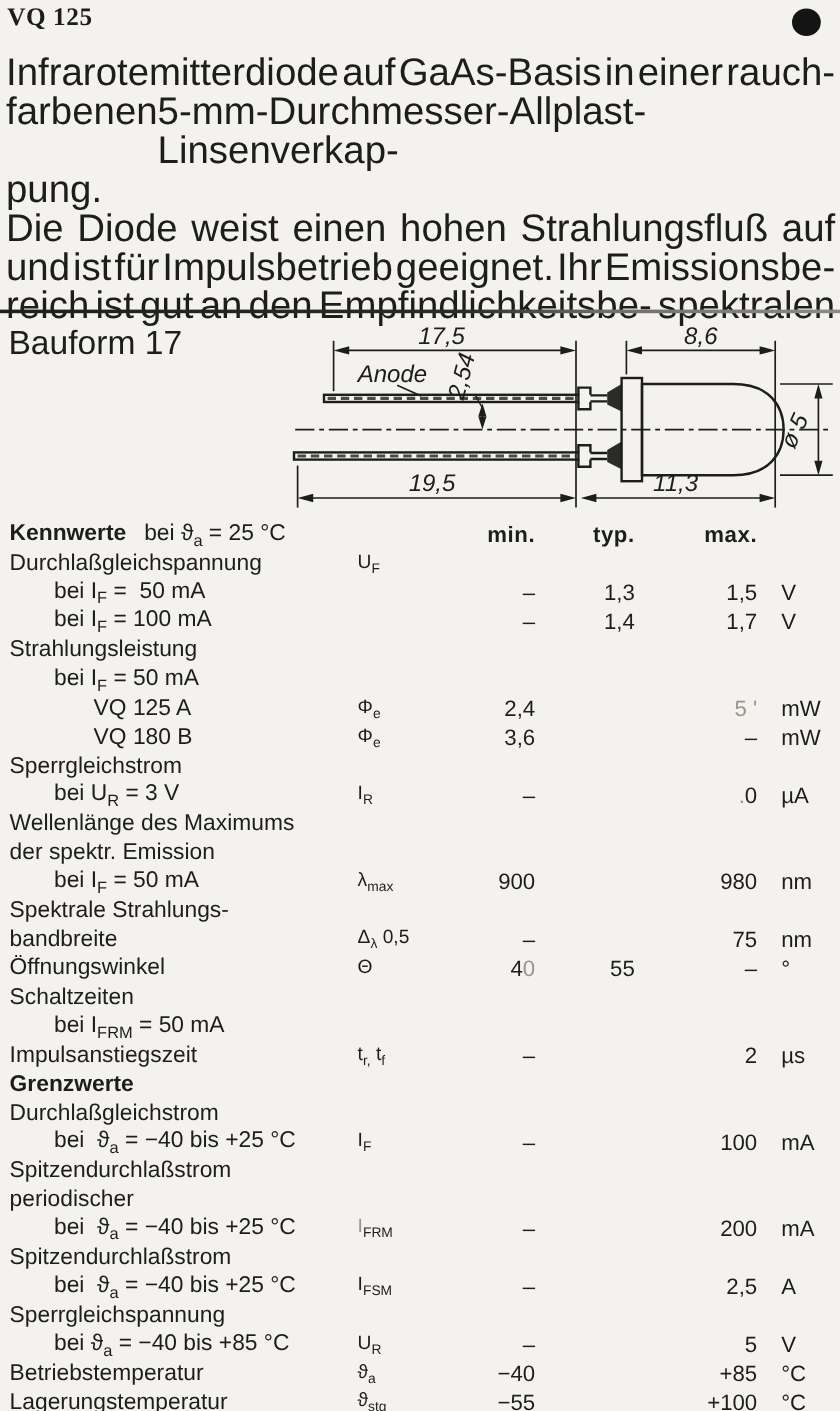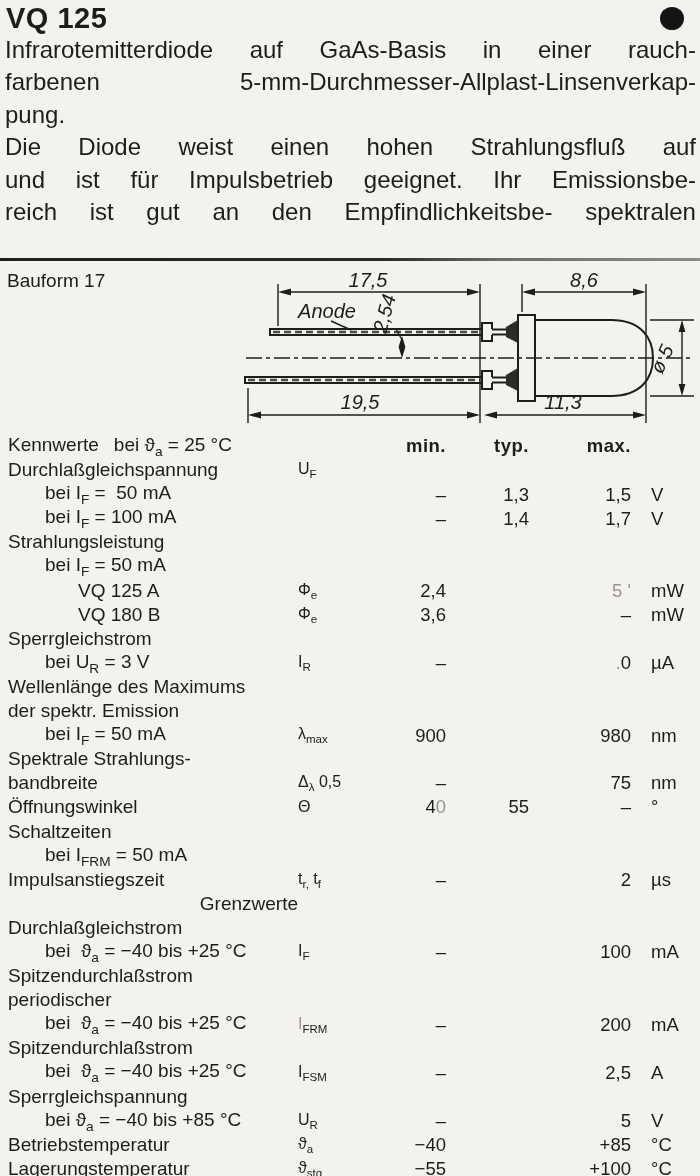--- a/index.html
+++ b/index.html
@@ -1,32 +1,32 @@
 <!DOCTYPE html>
 <html><head>
 <meta charset="utf-8">
 <style>
   html,body{margin:0;padding:0;}
   .page{
     position:relative;width:700px;height:1176px;overflow:hidden;
     background:#f3f2ee;color:#1d1d1b;
     font-family:"Liberation Sans","DejaVu Sans",sans-serif;
   }
-  .b{font-weight:normal;text-align:right;}
+  .b{font-weight:bold;}
   .faint{color:#98958d;}
   
-  .title{position:absolute;left:6px;top:2px;font-size:29px;font-weight:bold;letter-spacing:.5px;}
+  .title{position:absolute;left:6px;top:2px;font-size:21px;font-weight:bold;letter-spacing:.5px;font-family:Liberation Serif, serif;}
   .dot{position:absolute;left:660px;top:7px;width:24px;height:23px;background:#141414;border-radius:50%;}
   
-  .intro{position:absolute;left:5px;top:34px;width:691px;font-size:24px;line-height:32.4px;}
+  .intro{position:absolute;left:5px;top:44px;width:691px;font-size:32px;line-height:32.4px;}
   .jline{display:flex;justify-content:space-between;}
   
   .divider{position:absolute;left:0;top:258px;width:700px;height:3px;
     background:linear-gradient(to right,#1f1f1f 0%,#2a2a2a 55%,#6f6e6a 72%,#8c8b86 100%);}
-  .bauform-label{position:absolute;left:7px;top:270px;font-size:19px;}
+  .bauform-label{position:absolute;left:7px;top:270px;font-size:28px;}
   .diagram{position:absolute;left:0;top:0;}
   .diagram text{font-family:"Liberation Sans","DejaVu Sans",sans-serif;font-style:italic;font-size:20px;fill:#1d1d1b;}
   
   .table{position:absolute;left:0;top:434px;width:700px;}
   .trow{display:grid;grid-template-columns:298px 92px 62px 85px 98px 65px;height:24.1px;align-items:center;}
   .c-label{white-space:pre;padding-left:8px;font-size:19px;}
   .ind1{padding-left:17px;margin-left:28px;}
   .ind2{padding-left:78px;}
   .c-sym{font-size:16px;white-space:pre;}
   .c-min,.c-typ,.c-max{text-align:right;font-size:18.5px;white-space:pre;}

